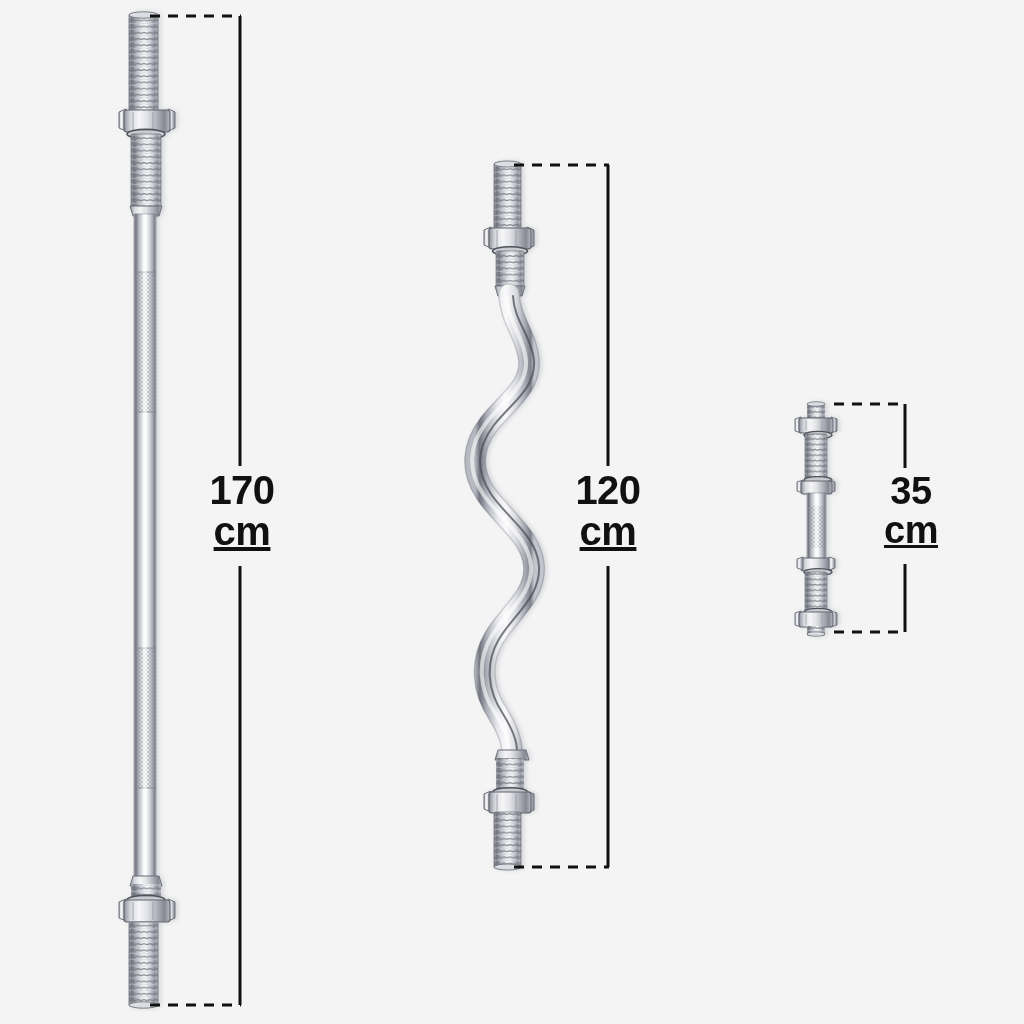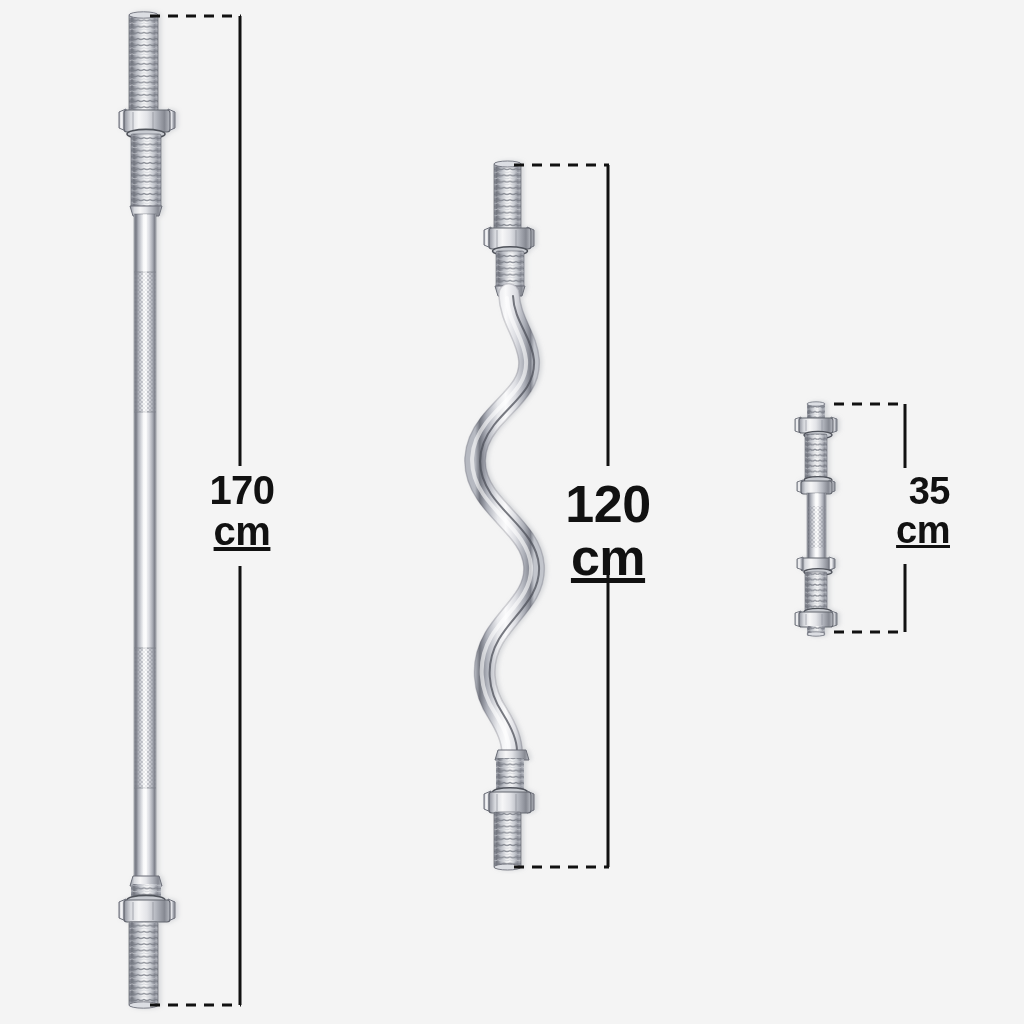--- a/index.html
+++ b/index.html
@@ -32,22 +32,22 @@
     text-align: center;
     line-height: 1.02;
     letter-spacing: -0.5px;
     user-select: none;
     white-space: nowrap;
   }
   .dim-label .num { display: block; }
   .dim-label .unit { display: block; text-decoration: underline; }
 
   .label-170 { left: 196px; top: 470px; width: 92px; font-size: 40px; }
-  .label-120 { left: 562px; top: 470px; width: 92px; font-size: 52px; margin-top: 8px; }
-  .label-35  { left: 872px; top: 472px; width: 78px; font-size: 38px; text-align: right; }
+  .label-120 { left: 562px; top: 470px; width: 92px; font-size: 40px; }
+  .label-35  { left: 872px; top: 472px; width: 78px; font-size: 38px; }
 
   svg.overlay {
     position: absolute;
     left: 0; top: 0;
     width: 1024px;
     height: 1024px;
     pointer-events: none;
   }
 </style>
 </head>

